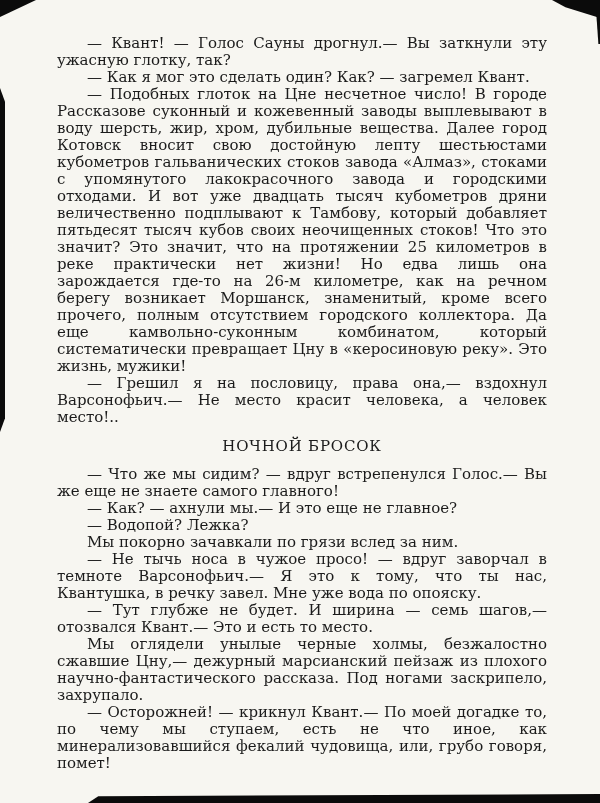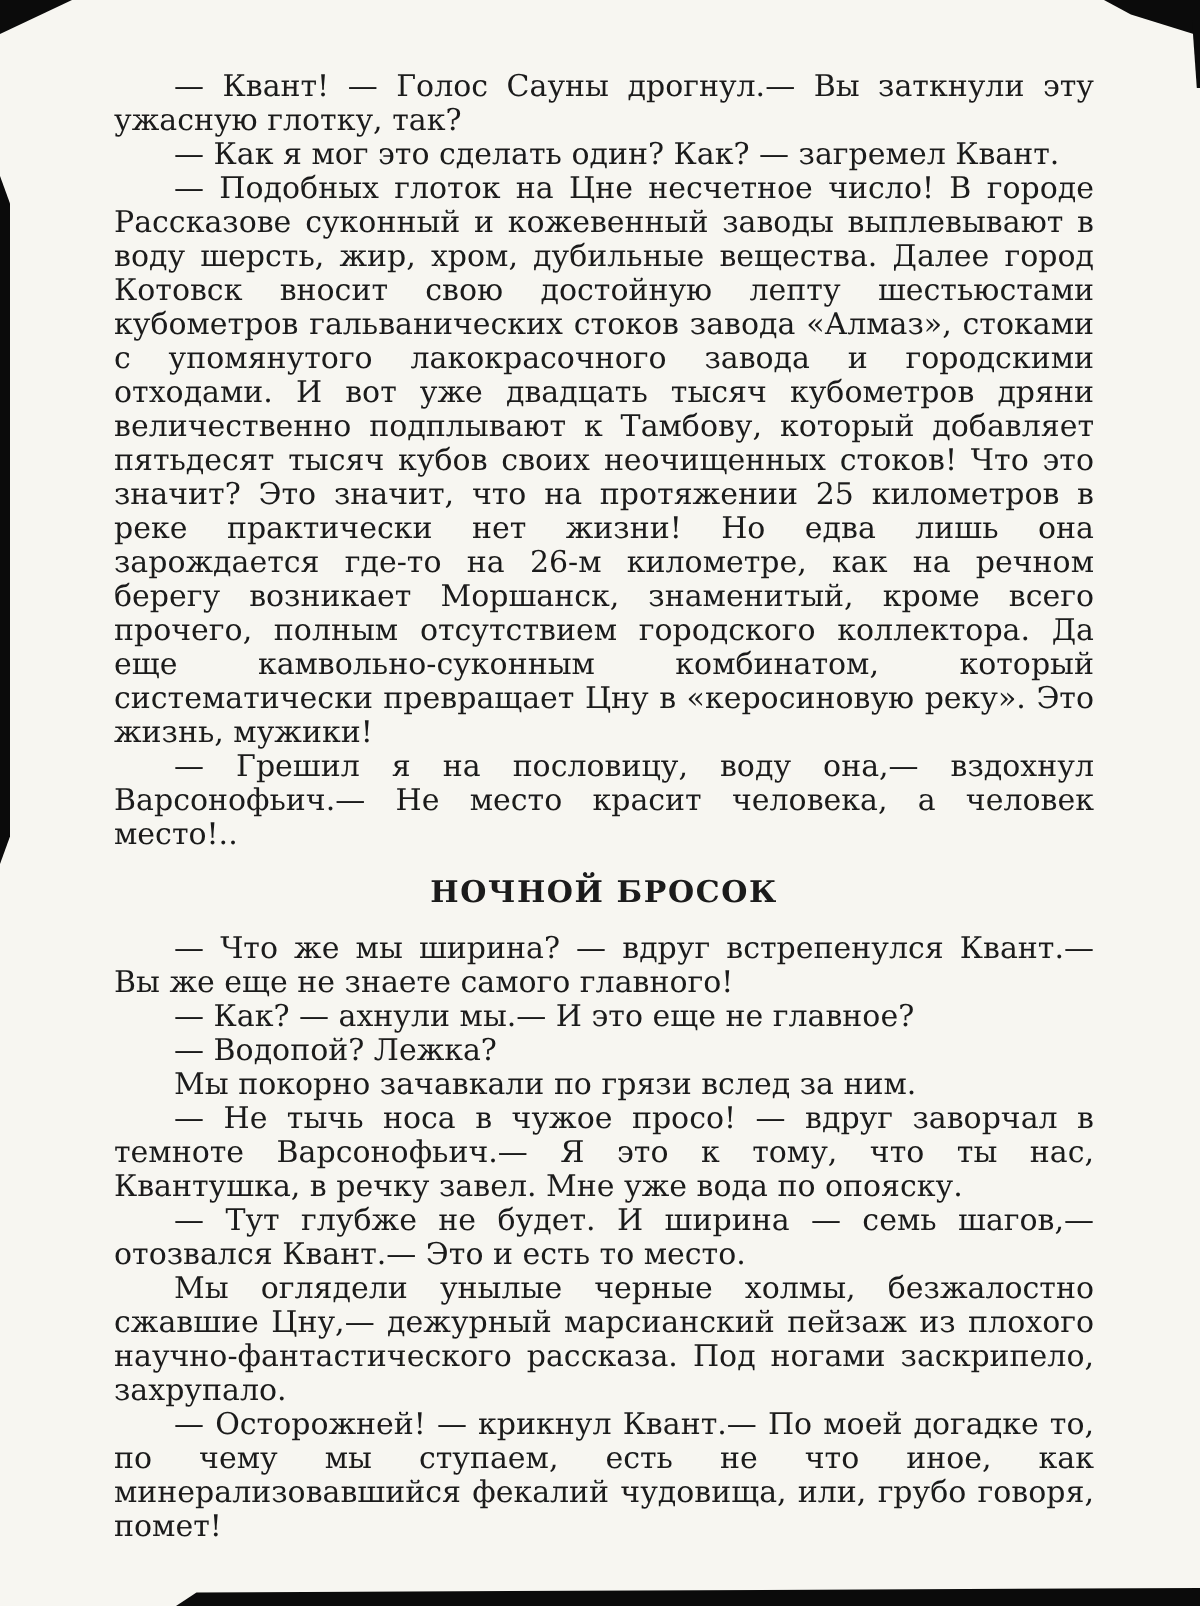--- a/index.html
+++ b/index.html
@@ -28,21 +28,21 @@
   }
   .text-block p {
     margin: 0;
     text-indent: 30px;
   }
   .chapter-heading {
     margin: 12px 0 11px 0;
     text-align: center;
     text-indent: 0;
     font-size: 15px;
-    font-weight: bold;
+    font-weight: normal;
     letter-spacing: 0.8px;
     font-family: "DejaVu Serif", "Liberation Serif", serif;
   }
   
   .artifact {
     position: absolute;
     background: #0b0b0b;
   }
   .art-tl {
     left: 0; top: 0; width: 36px; height: 17px;
@@ -73,25 +73,25 @@
   <div class="artifact art-tl"></div>
   <div class="artifact art-tr"></div>
   <div class="artifact art-right"></div>
   <div class="artifact art-left"></div>
   <div class="artifact art-bottom"></div>
 
   <div class="text-block">
     <p>— Квант! — Голос Сауны дрогнул.— Вы заткнули эту ужасную глотку, так?</p>
     <p>— Как я мог это сделать один? Как? — загремел Квант.</p>
     <p>— Подобных глоток на Цне несчетное число! В городе Рассказове суконный и кожевенный заводы выплевывают в воду шерсть, жир, хром, дубильные вещества. Далее город Котовск вносит свою достойную лепту шестьюстами кубометров гальванических стоков завода «Алмаз», стоками с упомянутого лакокрасочного завода и городскими отходами. И вот уже двадцать тысяч кубометров дряни величественно подплывают к Тамбову, который добавляет пятьдесят тысяч кубов своих неочищенных стоков! Что это значит? Это значит, что на протяжении 25 километров в реке практически нет жизни! Но едва лишь она зарождается где-то на 26-м километре, как на речном берегу возникает Моршанск, знаменитый, кроме всего прочего, полным отсутствием городского коллектора. Да еще камвольно-суконным комбинатом, который систематически превращает Цну в «керосиновую реку». Это жизнь, мужики!</p>
-    <p>— Грешил я на пословицу, воду она,— вздохнул Варсонофьич.— Не место красит человека, а человек место!..</p>
+    <p>— Грешил я на пословицу, права она,— вздохнул Варсонофьич.— Не место красит человека, а человек место!..</p>
 
     <h2 class="chapter-heading">НОЧНОЙ БРОСОК</h2>
 
-    <p>— Что же мы ширина? — вдруг встрепенулся Квант.— Вы же еще не знаете самого главного!</p>
+    <p>— Что же мы сидим? — вдруг встрепенулся Голос.— Вы же еще не знаете самого главного!</p>
     <p>— Как? — ахнули мы.— И это еще не главное?</p>
     <p>— Водопой? Лежка?</p>
     <p>Мы покорно зачавкали по грязи вслед за ним.</p>
     <p>— Не тычь носа в чужое просо! — вдруг заворчал в темноте Варсонофьич.— Я это к тому, что ты нас, Квантушка, в речку завел. Мне уже вода по опояску.</p>
     <p>— Тут глубже не будет. И ширина — семь шагов,— отозвался Квант.— Это и есть то место.</p>
     <p>Мы оглядели унылые черные холмы, безжалостно сжавшие Цну,— дежурный марсианский пейзаж из плохого научно-фантастического рассказа. Под ногами заскрипело, захрупало.</p>
     <p>— Осторожней! — крикнул Квант.— По моей догадке то, по чему мы ступаем, есть не что иное, как минерализовавшийся фекалий чудовища, или, грубо говоря, помет!</p>
 
   </div>
 

